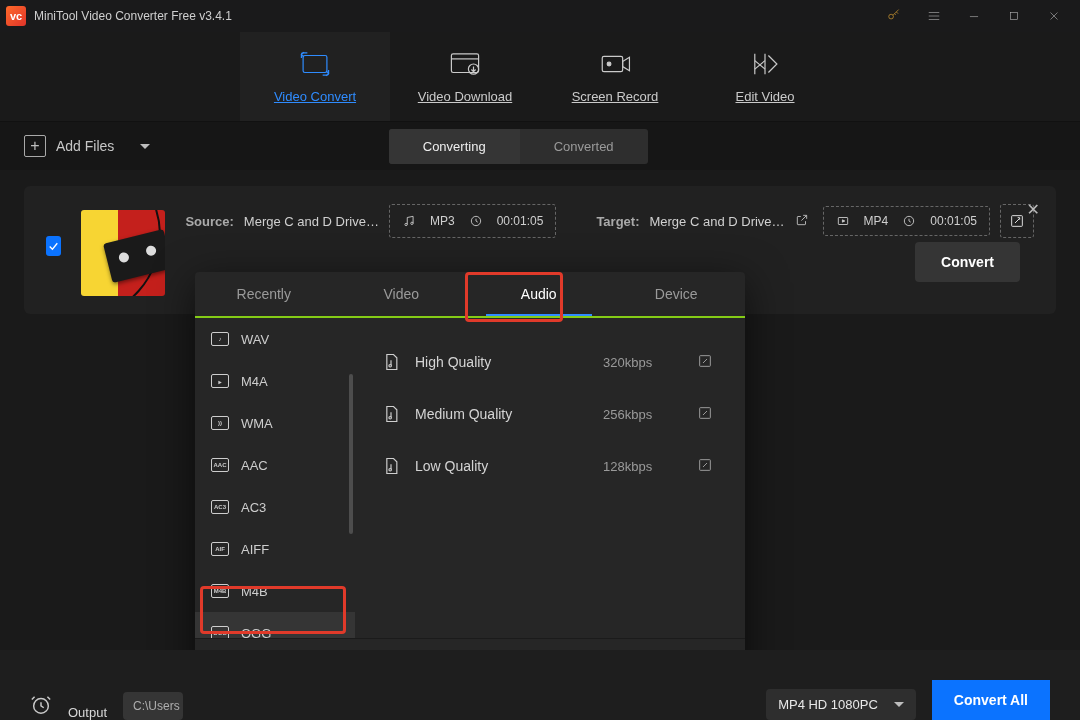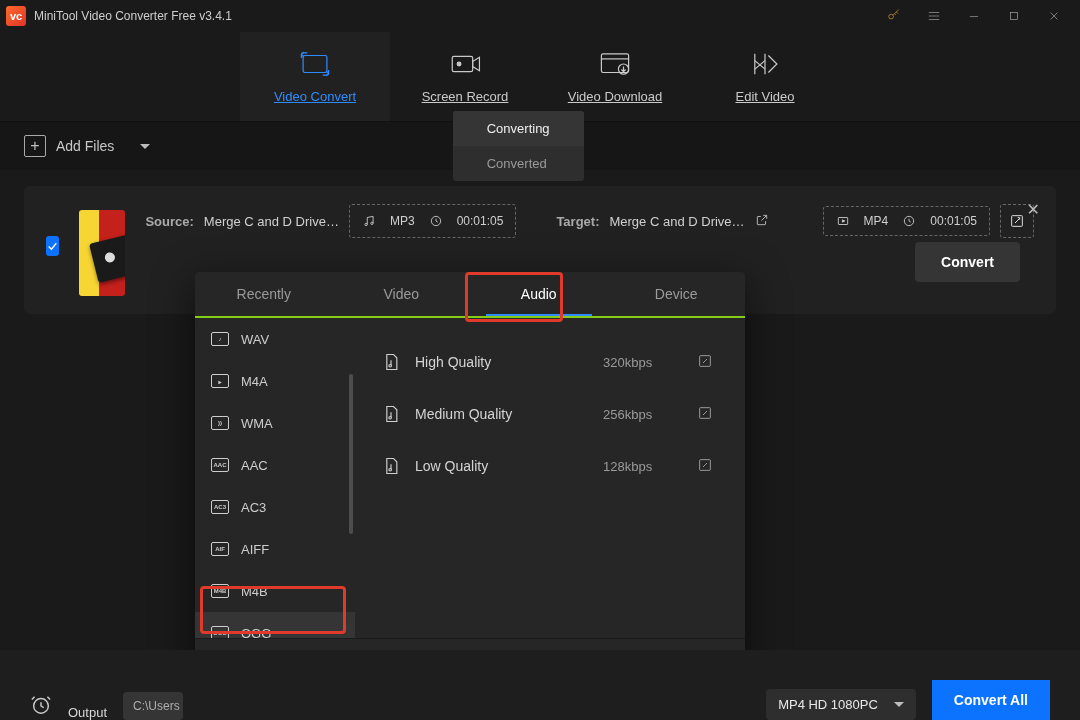--- a/index.html
+++ b/index.html
@@ -34,21 +34,21 @@
   .toptabs{height:90px;background:var(--bg);display:flex;justify-content:center;align-items:stretch;border-bottom:1px solid #111;}
   .toptab{width:150px;display:flex;flex-direction:column;align-items:center;justify-content:center;color:#cacaca;font-size:13px;gap:10px;text-decoration:underline;}
   .toptab.active{background:var(--bg2);color:var(--accent);}
   .toptab .ticon{height:30px;display:flex;align-items:center;justify-content:center;}
   .toptab svg{width:34px;height:30px;stroke:currentColor;fill:none;stroke-width:1.4;}
   
   .toolbar{height:48px;background:#161616;display:flex;align-items:center;padding:0 24px;}
   .addfiles{display:flex;align-items:center;gap:10px;color:#c7c7c7;font-size:14px;}
   .addfiles .plusbox{width:22px;height:22px;border:1.4px solid #a9a9a9;border-radius:2px;display:flex;align-items:center;justify-content:center;font-size:16px;line-height:1;color:#bfbfbf;}
   .addfiles .caret{margin-left:16px;}
-  .segwrap{margin-left:auto;margin-right:auto;display:flex;background:var(--panel2);border-radius:3px;overflow:hidden;flex-direction:column;}
+  .segwrap{margin-left:auto;margin-right:auto;display:flex;background:var(--panel2);border-radius:3px;overflow:hidden;}
   .seg{padding:10px 34px;font-size:13px;color:var(--muted);}
   .seg.active{background:var(--panel3);color:#eee;}
   
   .workarea{padding:16px 24px 0 24px;}
   .card{background:var(--bg2);border-radius:6px;padding:18px 22px;display:flex;align-items:flex-start;gap:20px;position:relative;}
   .chk{width:20px;height:20px;border-radius:3px;background:#0b73ff;display:flex;align-items:center;justify-content:center;margin-top:32px;}
   .chk svg{stroke:#fff;fill:none;stroke-width:2.4;width:13px;height:13px;}
   .thumb{width:110px;height:86px;border-radius:3px;overflow:hidden;position:relative;margin-top:6px;}
   .thumb-bg{position:absolute;inset:0;display:flex;}
   .thumb-bg .y{flex:1;background:#f7d533;}
@@ -168,37 +168,37 @@
             <path d="M29 29 H34 a2 2 0 0 0 2 -2 v-4"></path>
             <path d="M7 2 l-3 3 3 3"></path>
             <path d="M33 30 l3 -3 -3 -3"></path>
           </svg>
       </div>
       <span>Video Convert</span>
     </div>
     <div class="toptab">
       <div class="ticon">
         <svg viewBox="0 0 40 32">
-            <rect x="5" y="7" width="24" height="18" rx="2"></rect>
-            <path d="M29 13 l8 -5 v16 l-8 -5z"></path>
-            <circle cx="13" cy="16" r="2.2" fill="#cacaca"></circle>
-          </svg>
-      </div>
-      <span>Screen Record</span>
-    </div>
-    <div class="toptab">
-      <div class="ticon">
-        <svg viewBox="0 0 40 32">
             <rect x="4" y="4" width="32" height="22" rx="2"></rect>
             <path d="M4 10h32"></path>
             <circle cx="30" cy="22" r="6"></circle>
             <path d="M30 19v6M27.5 22.5 30 25l2.5-2.5"></path>
           </svg>
       </div>
       <span>Video Download</span>
+    </div>
+    <div class="toptab">
+      <div class="ticon">
+        <svg viewBox="0 0 40 32">
+            <rect x="5" y="7" width="24" height="18" rx="2"></rect>
+            <path d="M29 13 l8 -5 v16 l-8 -5z"></path>
+            <circle cx="13" cy="16" r="2.2" fill="#cacaca"></circle>
+          </svg>
+      </div>
+      <span>Screen Record</span>
     </div>
     <div class="toptab">
       <div class="ticon">
         <svg viewBox="0 0 40 32">
             <path d="M8 4v24M20 4v24"></path>
             <path d="M8 12 L20 22 M8 22 L20 12"></path>
             <path d="M24 6 l10 10 -10 10"></path>
           </svg>
       </div>
       <span>Edit Video</span>
@@ -263,21 +263,21 @@
           <div class="lblrow">
             <span class="lbl">Target:</span>
             <span class="fname">Merge C and D Drive…</span>
             <span class="expand">
               <svg viewBox="0 0 24 24" width="14" height="14" stroke="#bcbcbc" fill="none" stroke-width="1.6">
                   <path d="M14 4h6v6M20 4l-9 9"></path>
                   <path d="M18 14v5a1 1 0 0 1-1 1H5a1 1 0 0 1-1-1V7a1 1 0 0 1 1-1h5"></path>
                 </svg>
             </span>
           </div>
-          <div style="display:flex;gap:10px;align-items:center;margin-left:40px;">
+          <div style="display:flex;gap:10px;align-items:center;">
             <div class="dashedbox" style="flex:1">
               <span class="segIcon">
                   <svg viewBox="0 0 24 24">
                     <rect x="4" y="6" width="16" height="12" rx="1"></rect>
                     <path d="M11 10l4 2-4 2z" fill="#cfcfcf"></path>
                   </svg>
                 </span>
               <span>MP4</span>
               <span class="segIcon">
                   <svg viewBox="0 0 24 24">

